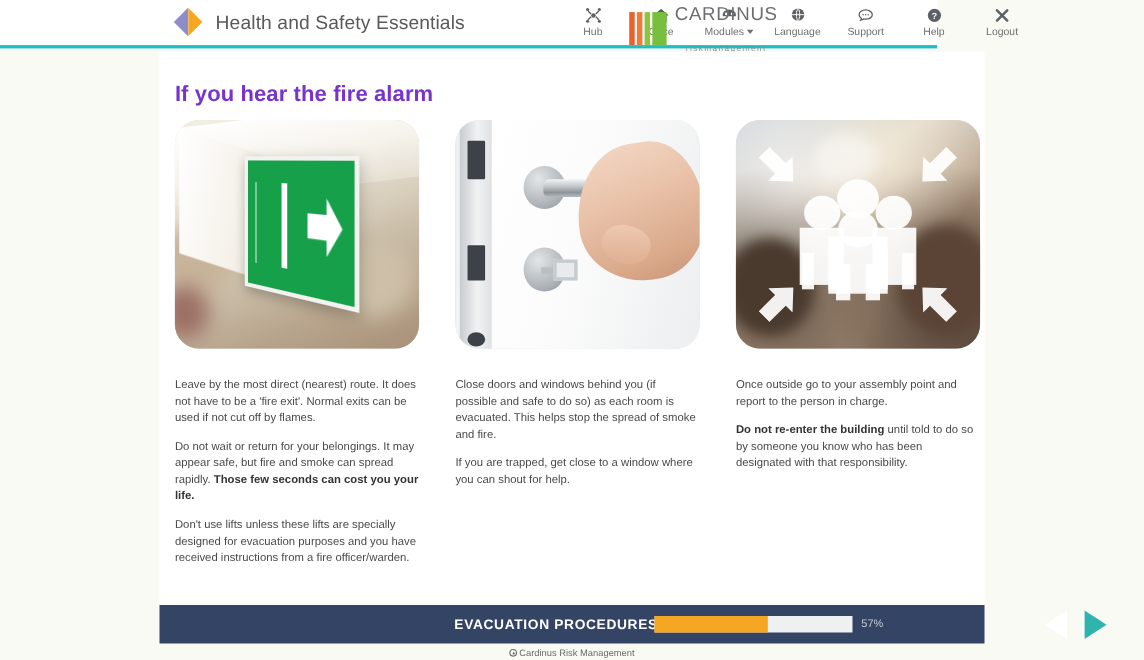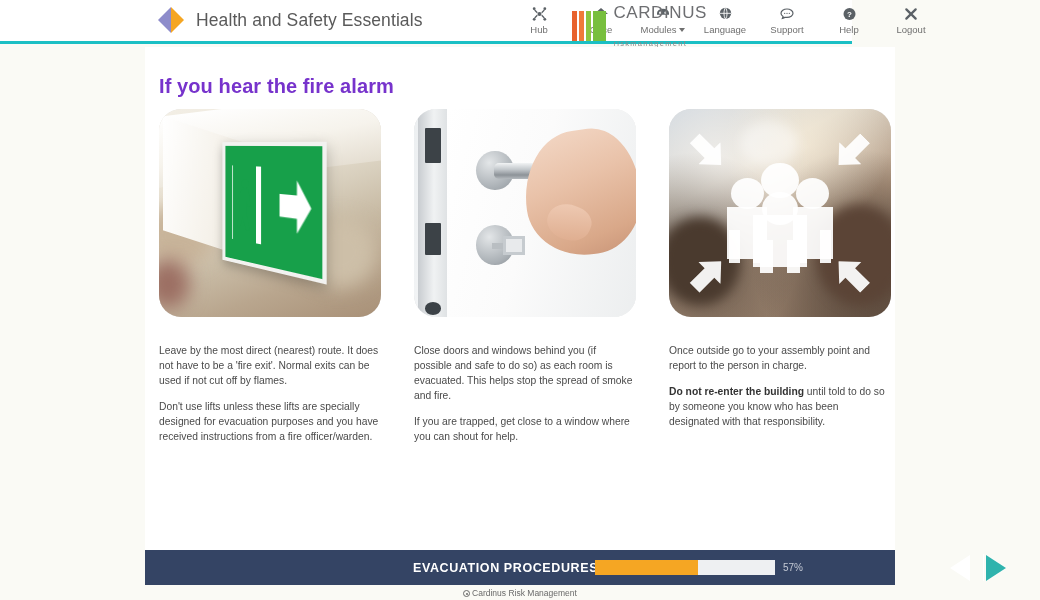--- a/index.html
+++ b/index.html
@@ -126,20 +126,21 @@
     color: #6d6e71;
     font-weight: 400;
     display: block;
   }
   .cardinus-sub {
     font-size: 7.5px;
     letter-spacing: 1.3px;
     color: #8a8a8a;
     display: block;
     margin-top: 19px;
+    text-align: center;
   }
 
   
   #panel {
     position: absolute;
     left: 145px;
     top: 47px;
     width: 750px;
     height: 503px;
     background: #ffffff;
@@ -545,20 +546,21 @@
                 <path d="M10 17 L21 17 L24 40 L19 42 L17 33 L17 52 L23 74 L17 76 L11 56 L6 74 L1 72 L6 48 L6 30 L3 40 L-1 38 Z"></path>
               </g>
             </svg>
           </div>
           <div class="ph1-arrow"></div>
         </div>
       </div>
 
       <div class="col-text">
         <p><span>Leave by the most direct (nearest) route. It does not have to be a 'fire exit'. Normal exits can be used if not cut off by flames.</span></p>
+        <p><span>Do not wait or return for your belongings. It may appear safe, but fire and smoke can spread rapidly. </span><b>Those few seconds can cost you your life.</b></p>
         <p><span>Don't use lifts unless these lifts are specially designed for evacuation purposes and you have received instructions from a fire officer/warden.</span></p>
       </div>
     </div>
 
     <div class="col">
       <div class="photo">
         <div class="ph2-bg"></div>
         <div class="ph2-door"></div>
         <div class="ph2-frame">
           <span class="latch" style="top:9%;height:17%;"></span>

